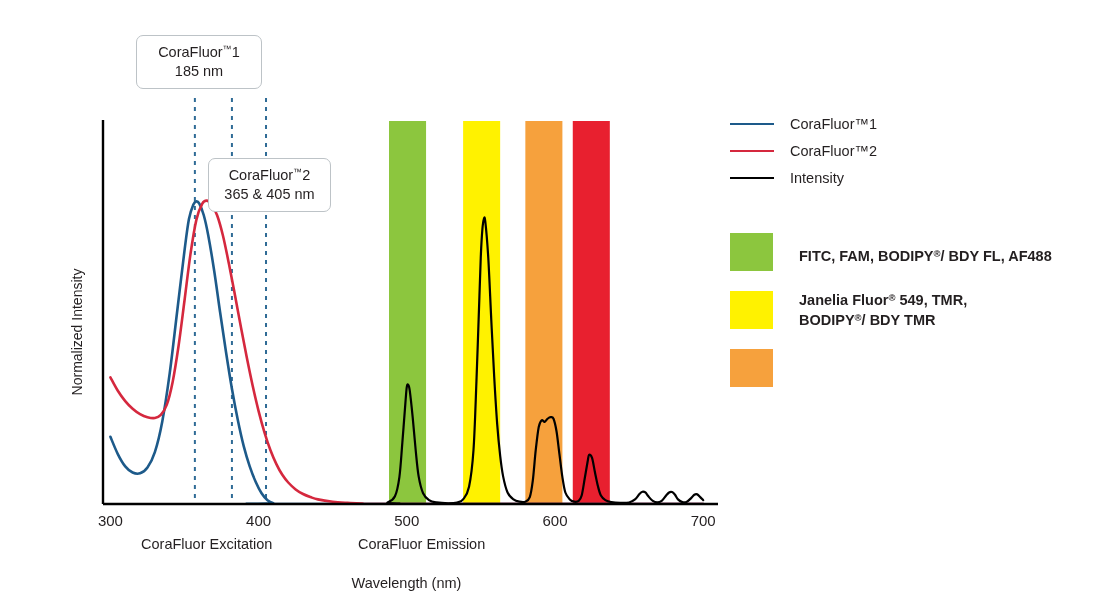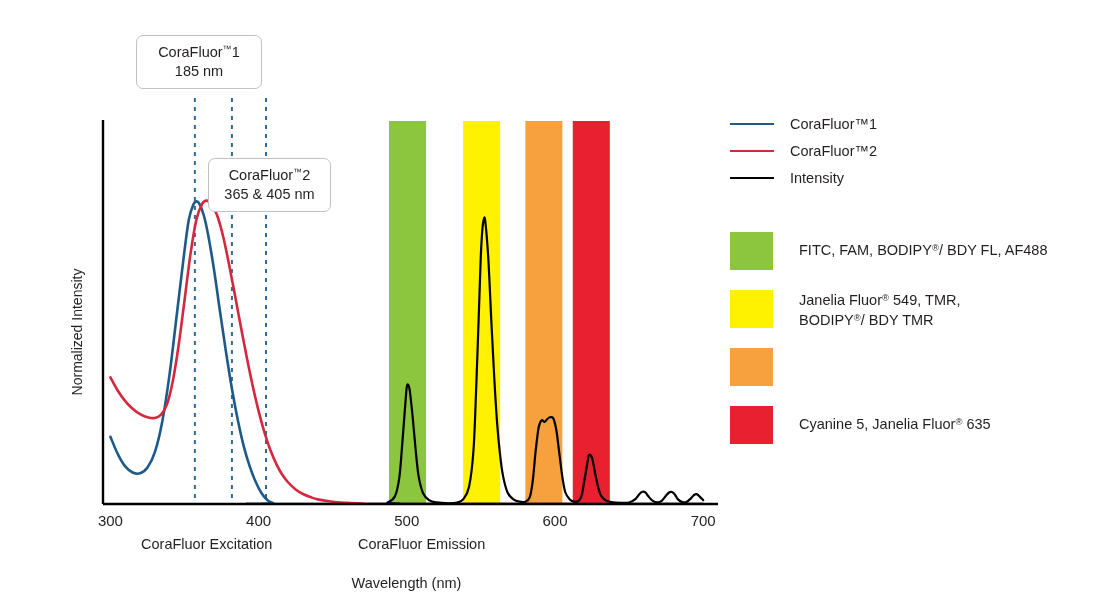--- a/index.html
+++ b/index.html
@@ -112,23 +112,24 @@
     left: 2px;
     top: 200px;
     font-size: 19px;
     font-weight: 700;
     color: #231f20;
     letter-spacing: .1px;
   }
   .dye-list { position: absolute; left: 0px; top: 232px; width: 380px; }
   .dye-row {
     display: flex;
-    align-items: flex-start;
+    align-items: center;
     margin-bottom: 18px;
     min-height: 40px;
+    font-weight: bold;
   }
   .dye-swatch {
     width: 43px;
     height: 38px;
     flex: 0 0 43px;
     margin-right: 26px;
   }
   .dye-label {
     font-size: 14.5px;
     color: #231f20;
@@ -214,23 +215,17 @@
         <div class="dye-row">
           <div class="dye-swatch" style="background: rgb(255, 242, 0);"></div>
           <div class="dye-label two-line">
             <div>Janelia Fluor<span class="reg">®</span> 549, TMR,</div>
             <div>BODIPY<span class="reg">®</span>/ BDY TMR</div>
           </div>
         </div>
         <div class="dye-row">
           <div class="dye-swatch" style="background: rgb(246, 161, 61);"></div>
         </div>
-        <div class="dye-row">
-          <div class="dye-swatch" style="background: rgb(232, 32, 47);"></div>
-          <div class="dye-label">
-            <div>Cyanine 5, Janelia Fluor<span class="reg">®</span> 635</div>
-          </div>
-        </div>
       </div>
 
   </div>
 
 </div>
 
 </body></html>

